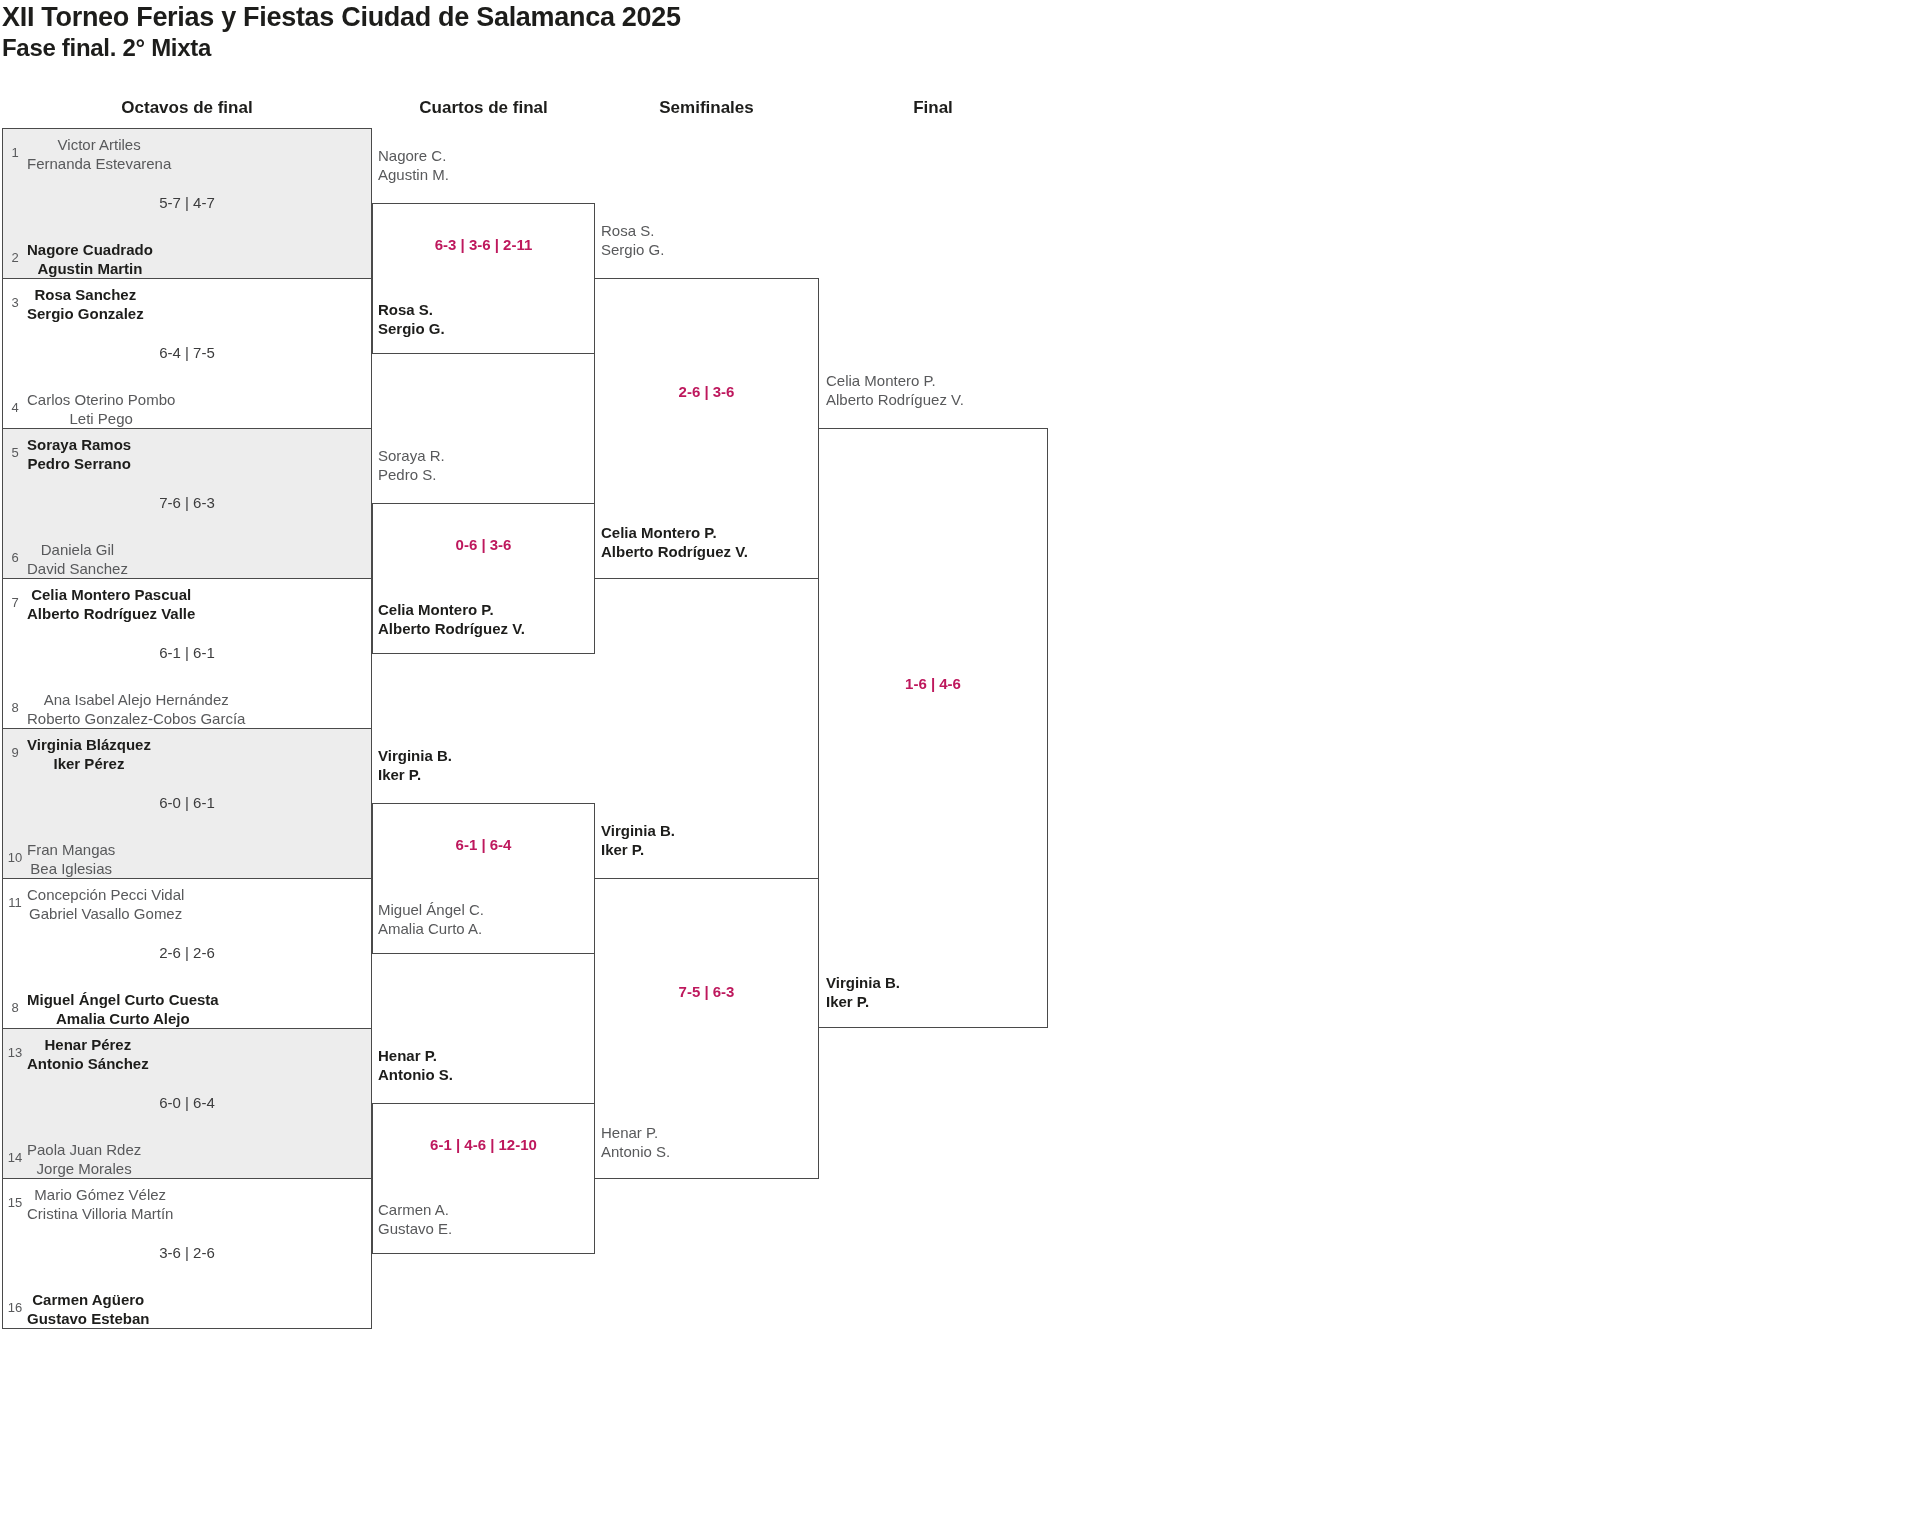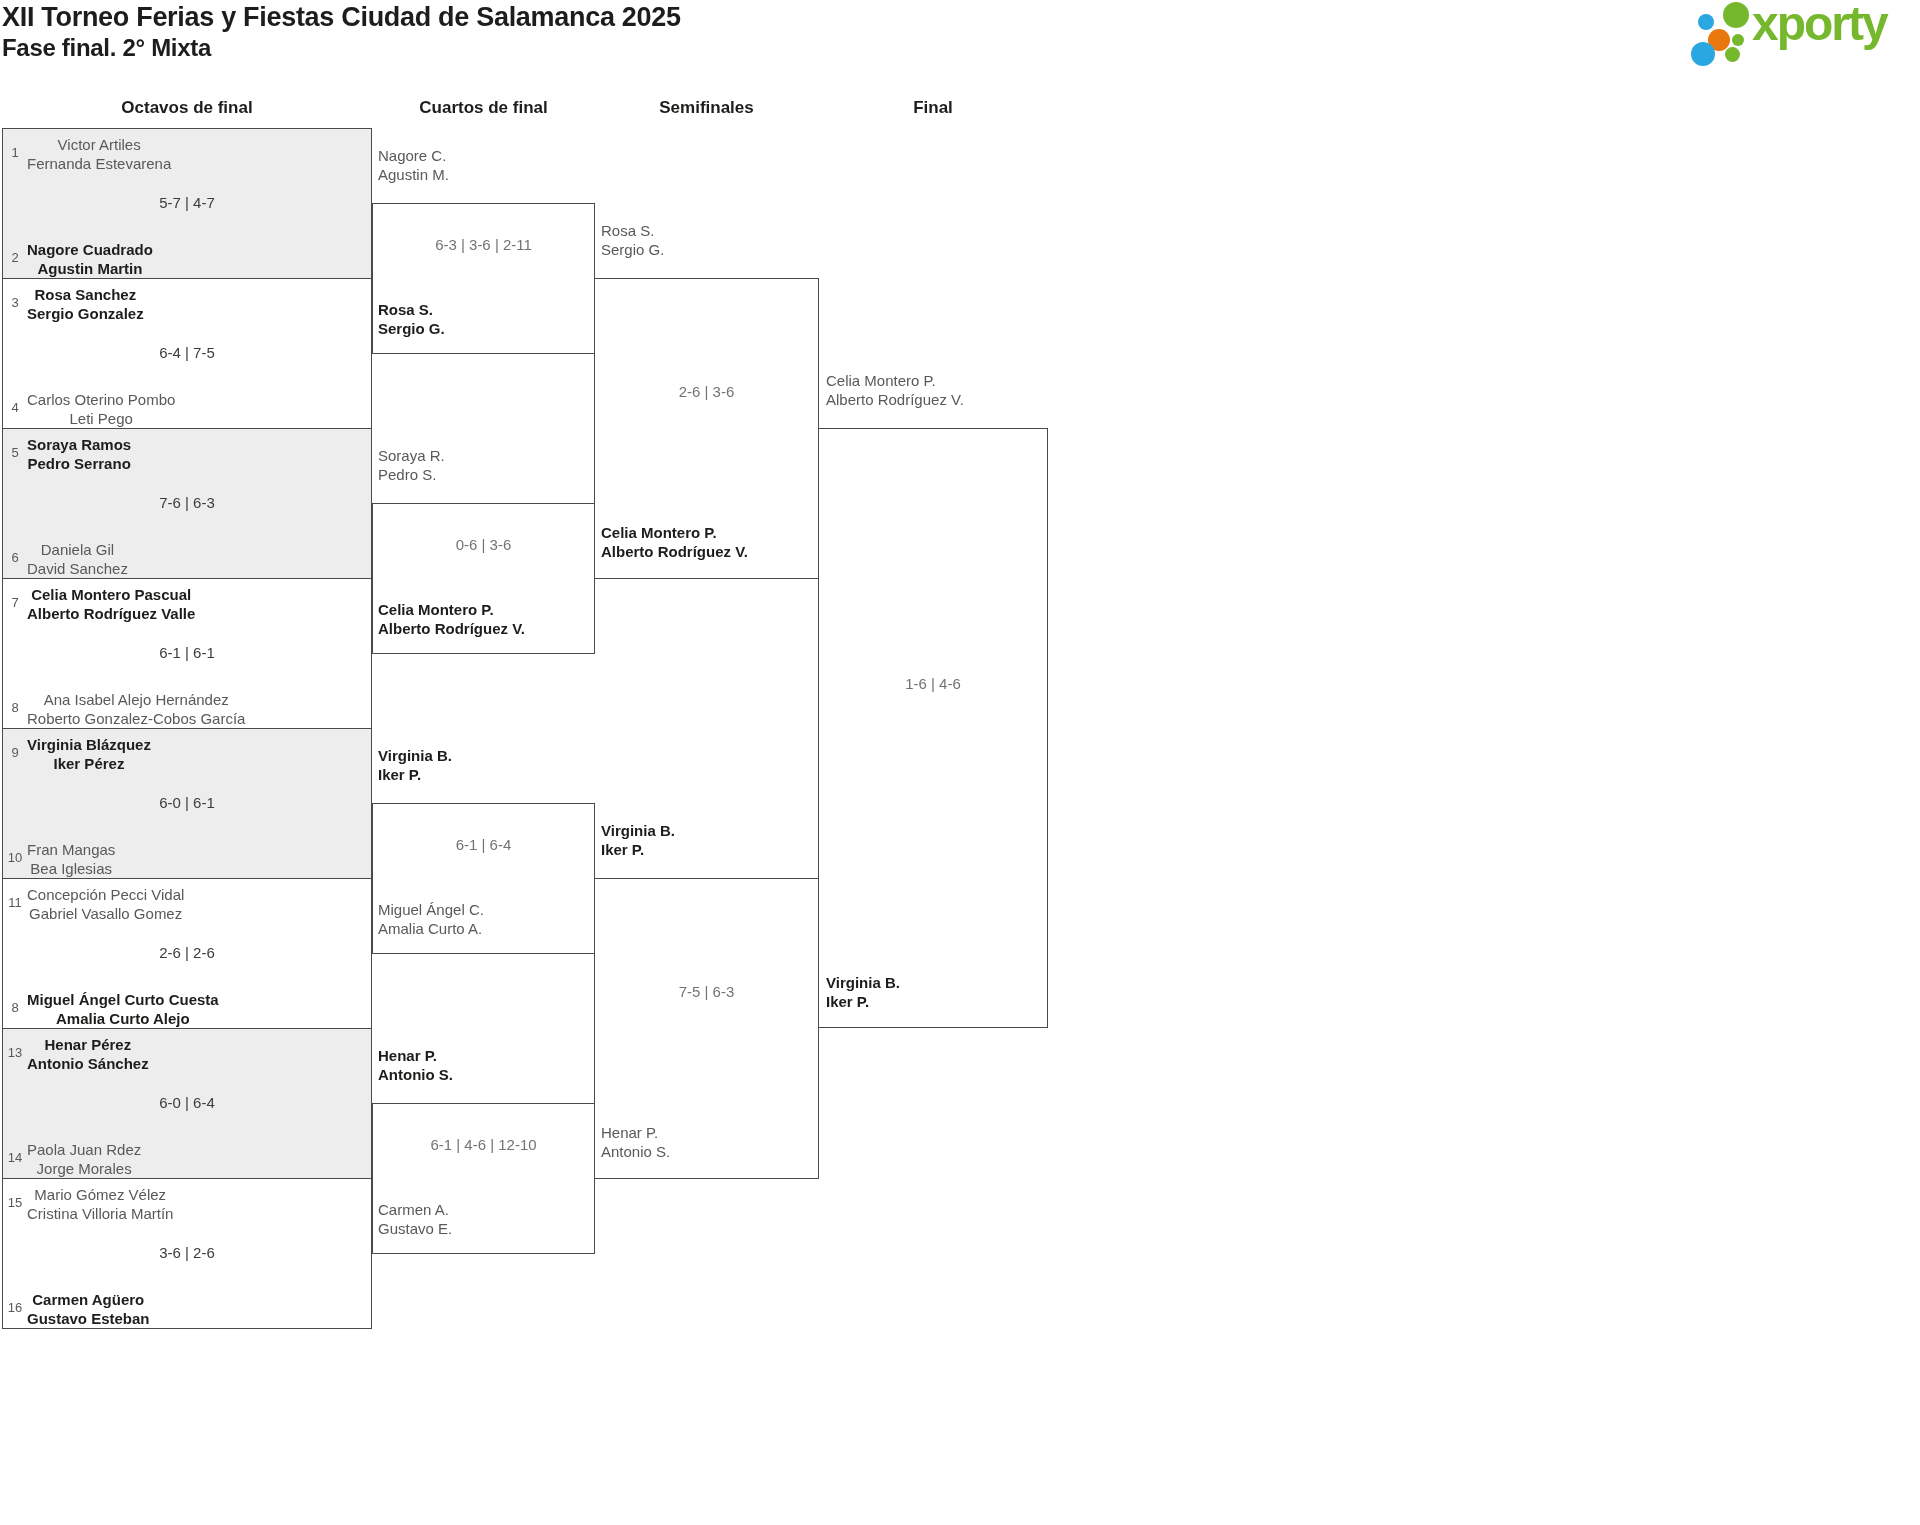--- a/index.html
+++ b/index.html
@@ -20,49 +20,40 @@
   .obox.gray { background:#ededed; }
   .seed { position:absolute; left:3px; width:18px; text-align:center; font-size:13px; color:#58595b; }
   .seed.s1 { top:16px; }  .seed.s2 { top:121px; }
   .team { position:absolute; left:24px; font-size:15px; line-height:19px; color:#58595b; white-space:nowrap;text-align:center; }
   .team.t1 { top:6px; }   .team.t2 { top:111px; }
   .score { position:absolute; left:0; width:100%; top:65px; text-align:center; font-size:15px; color:#3c3c3d; }
 
   
   .bbox   { position:absolute; border:1px solid #4a4a4a; box-sizing:border-box; background:transparent; }
   .plabel { position:absolute; font-size:15px; line-height:19px; color:#58595b; white-space:nowrap; }
-  .bscore { position:absolute; text-align:center; font-size:15px; color:#737373; white-space:nowrap; }
+  .bscore { position:absolute; text-align:center; font-size:15px; color:#be185d; white-space:nowrap;font-weight:bold; }
 
   .winner { color:#1d1d1b; font-weight:700; }
 
   
   #logo { position:absolute; left:1686px; top:0; width:232px; height:72px; }
   .dot  { position:absolute; border-radius:50%; }
   #logo-text { position:absolute; left:66px; top:-4px; font-size:48px; font-weight:800;
                letter-spacing:-2px; color:#76b82d; }
 </style>
 </head>
 <body>
 
 <div id="page">
 
   
   <div class="ttl" id="title1">XII Torneo Ferias y Fiestas Ciudad de Salamanca 2025</div>
   <div class="ttl" id="title2">Fase final. 2° Mixta</div>
 
   
-  <div id="logo">
-    <span class="dot" style="left:12px;top:14px;width:16px;height:16px;background:#2aa7e0"></span>
-    <span class="dot" style="left:37px;top:2px;width:26px;height:26px;background:#76b82d"></span>
-    <span class="dot" style="left:22px;top:29px;width:22px;height:22px;background:#e8770e"></span>
-    <span class="dot" style="left:46px;top:34px;width:12px;height:12px;background:#76b82d"></span>
-    <span class="dot" style="left:5px;top:42px;width:24px;height:24px;background:#2aa7e0"></span>
-    <span class="dot" style="left:39px;top:47px;width:15px;height:15px;background:#76b82d"></span>
-    <span id="logo-text">xporty</span>
-  </div>
 
   
   <div class="rhead" style="left:76px;width:222px">Octavos de final</div>
   <div class="rhead" style="left:372px;width:223px">Cuartos de final</div>
   <div class="rhead" style="left:594px;width:225px">Semifinales</div>
   <div class="rhead" style="left:818px;width:230px">Final</div>
 
   
   <div style="display:contents">
     <div class="obox gray" style="top:128px">

